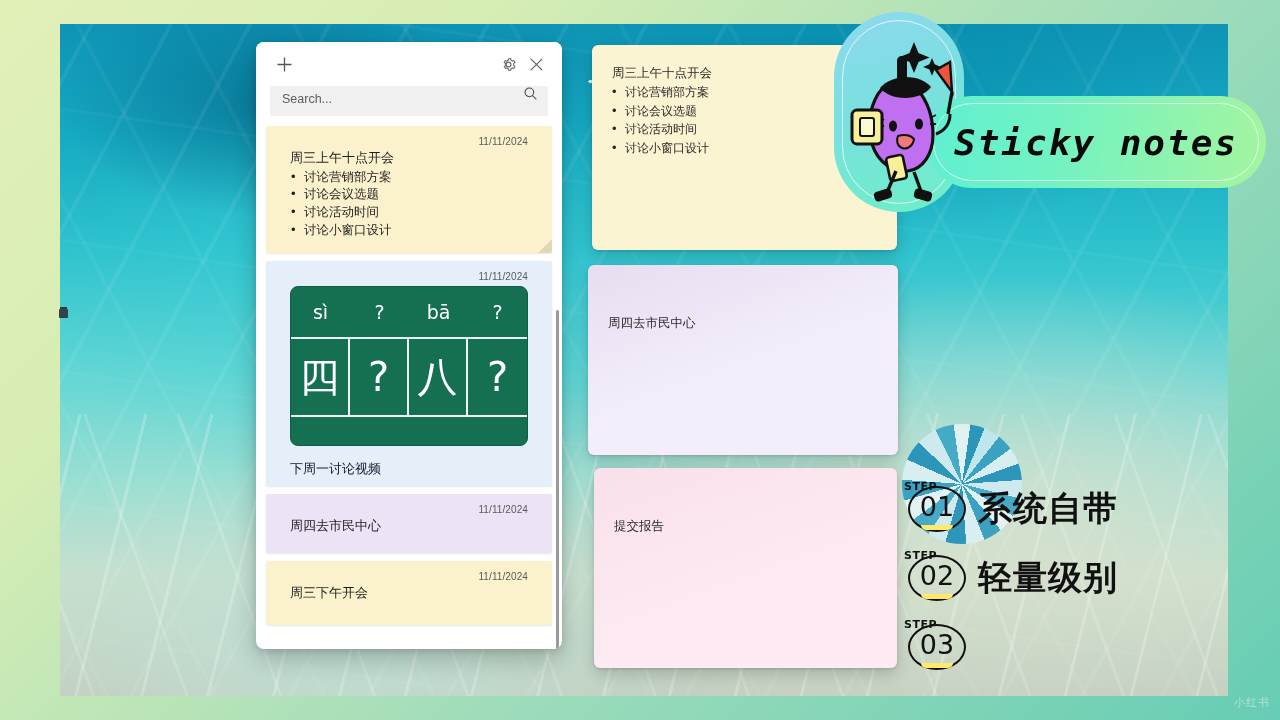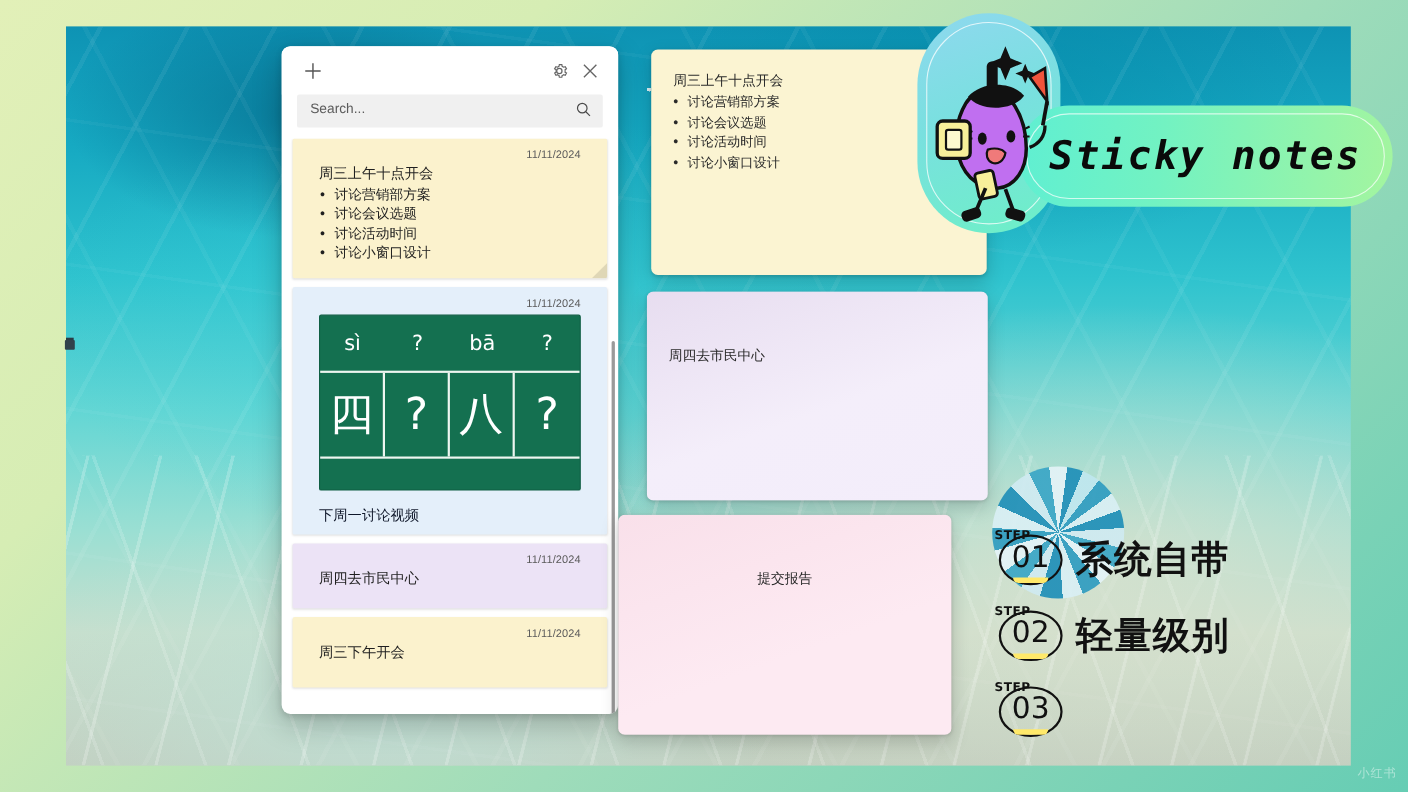--- a/index.html
+++ b/index.html
@@ -73,21 +73,21 @@
   }
   .tb-btn {
     width: 28px; height: 28px; display: flex; align-items: center; justify-content: center;
     color: #666; cursor: pointer; border-radius: 3px;
   }
   .tb-spacer { flex: 1; }
 
   #search-row { padding: 0 14px 10px; }
   #search-box {
     height: 30px; background: #f0f0f0; border-radius: 2px;
-    display: flex; align-items: center; padding: 0 10px 4px 12px;
+    display: flex; padding: 0 10px 4px 12px;
   }
   #search-input {
     flex: 1; border: none; outline: none; background: transparent;
     font-family: "Liberation Sans", sans-serif; font-size: 12.5px; color: #3a3a3a;
   }
   #search-input::placeholder { color: #5c5c5c; }
   #search-icon { color: #4a4a4a; display: flex; }
 
   #notes-scroll {
     position: absolute; left: 0; right: 0; top: 84px; bottom: 10px;
@@ -116,21 +116,21 @@
     font-size: 13px; color: #1f1f1f;
   }
   .corner-fold {
     position: absolute; right: 0; bottom: 0; width: 0; height: 0;
     border-left: 14px solid transparent;
     border-bottom: 14px solid rgba(0,0,0,.11);
   }
 
   
   .chalkboard {
-    margin-top: 4px; background: #147050; border-radius: 2px;
+    margin-top: 4px; background: #147050; border-radius: 8px;
     padding: 0; overflow: hidden; border: 1px solid #0f5e43;
   }
   .cb-pinyin {
     display: grid; grid-template-columns: 1fr 1fr 1fr 1fr;
     height: 50px; align-items: center; color: #fff;
     font-family: "DejaVu Sans", sans-serif; font-size: 19px; text-align: center;
   }
   .cb-chars {
     display: grid; grid-template-columns: 1fr 1fr 1fr 1fr;
     height: 78px; border-top: 2px solid #eef6f0;
@@ -161,22 +161,22 @@
   .fn-list li {
     font-size: 12px; color: #2a2a2a; line-height: 1.55;
     position: relative; padding-left: 13px;
   }
   .fn-list li::before {
     content: "\2022"; position: absolute; left: 0; top: -1px; font-size: 13px;
   }
   #float-note-yellow { left: 592px; top: 45px; width: 305px; height: 205px; background: #fbf4d2; }
   #float-note-purple { left: 588px; top: 265px; width: 310px; height: 190px; background: #ece3f3;
                         background-image: linear-gradient(160deg, #e7ddf0 0%, #f4eefa 55%, #f3edfa 100%); }
-  #float-note-pink   { left: 562px; top: 468px; width: 303px; height: 200px; background: #fbe4ee;
-                        background-image: linear-gradient(160deg, #f9e0ea 0%, #fdeaf2 60%, #fdeaf2 100%); text-align: center; }
+  #float-note-pink   { left: 594px; top: 468px; width: 303px; height: 200px; background: #fbe4ee;
+                        background-image: linear-gradient(160deg, #f9e0ea 0%, #fdeaf2 60%, #fdeaf2 100%); }
 
   
   #badge { position: absolute; left: 834px; top: 8px; width: 432px; height: 210px; }
   #badge-blob {
     position: absolute; left: 0; top: 4px; width: 130px; height: 200px;
     border-radius: 68px;
     background: linear-gradient(160deg, #8fd8ef 0%, #79e0df 45%, #6df0c6 100%);
   }
   #badge-blob::after {
     content: ""; position: absolute; inset: 8px; border-radius: 60px;

